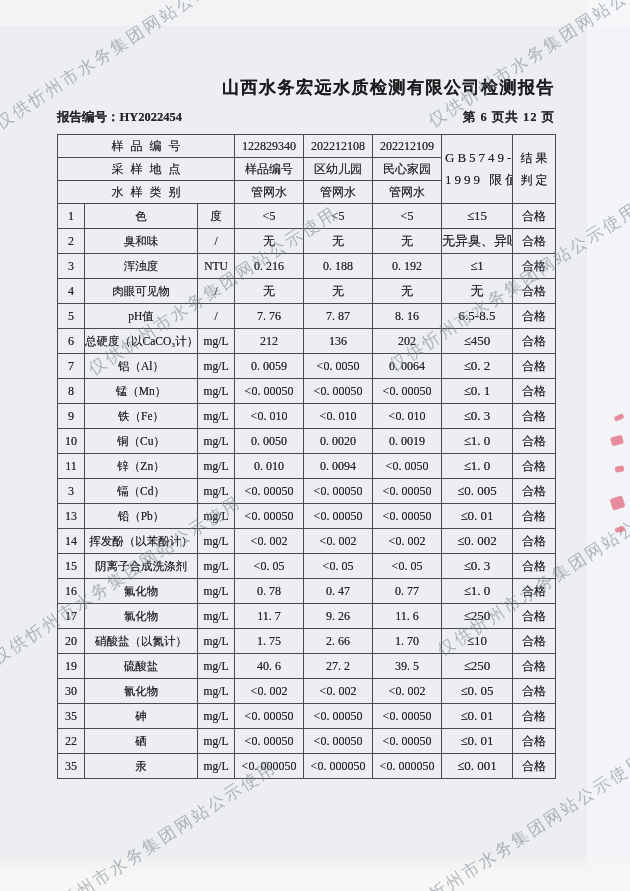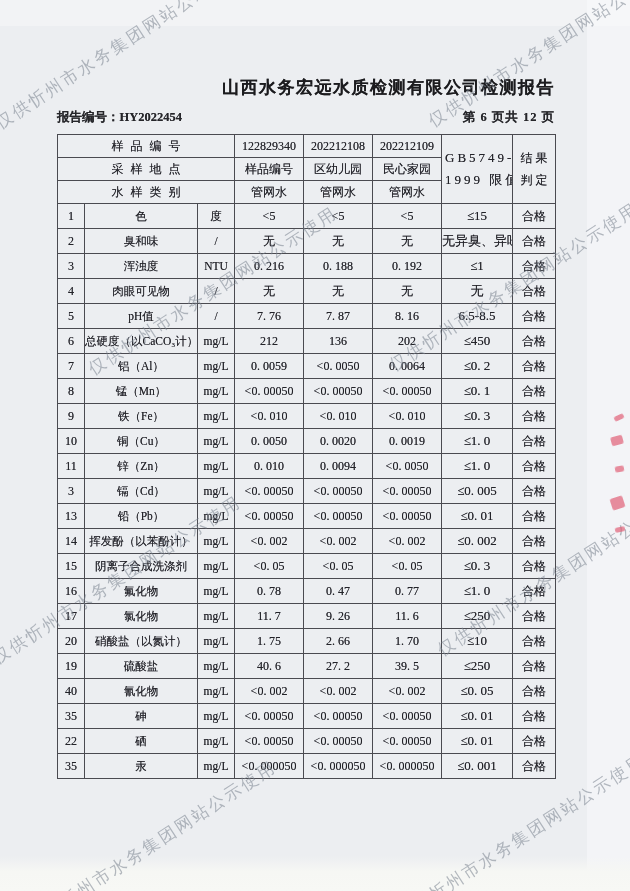--- a/index.html
+++ b/index.html
@@ -274,21 +274,21 @@
             <td>19</td>
             <td class="item">硫酸盐</td>
             <td class="unit">mg/L</td>
             <td>40. 6</td>
             <td>27. 2</td>
             <td>39. 5</td>
             <td class="limit">≤250</td>
             <td>合格</td>
           </tr>
           <tr>
-            <td>40</td>
+            <td>30</td>
             <td class="item">氰化物</td>
             <td class="unit">mg/L</td>
             <td>&lt;0. 002</td>
             <td>&lt;0. 002</td>
             <td>&lt;0. 002</td>
             <td class="limit">≤0. 05</td>
             <td>合格</td>
           </tr>
           <tr>
             <td>35</td>

